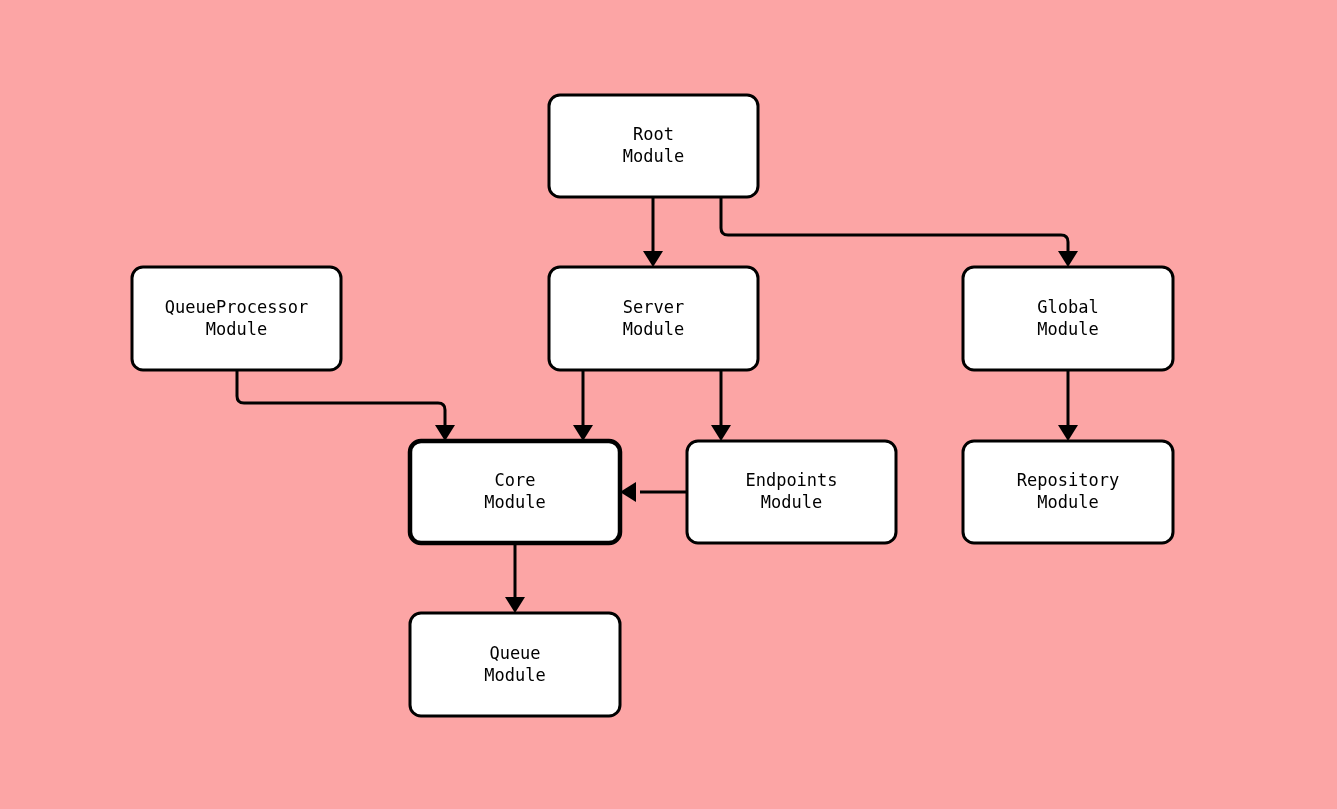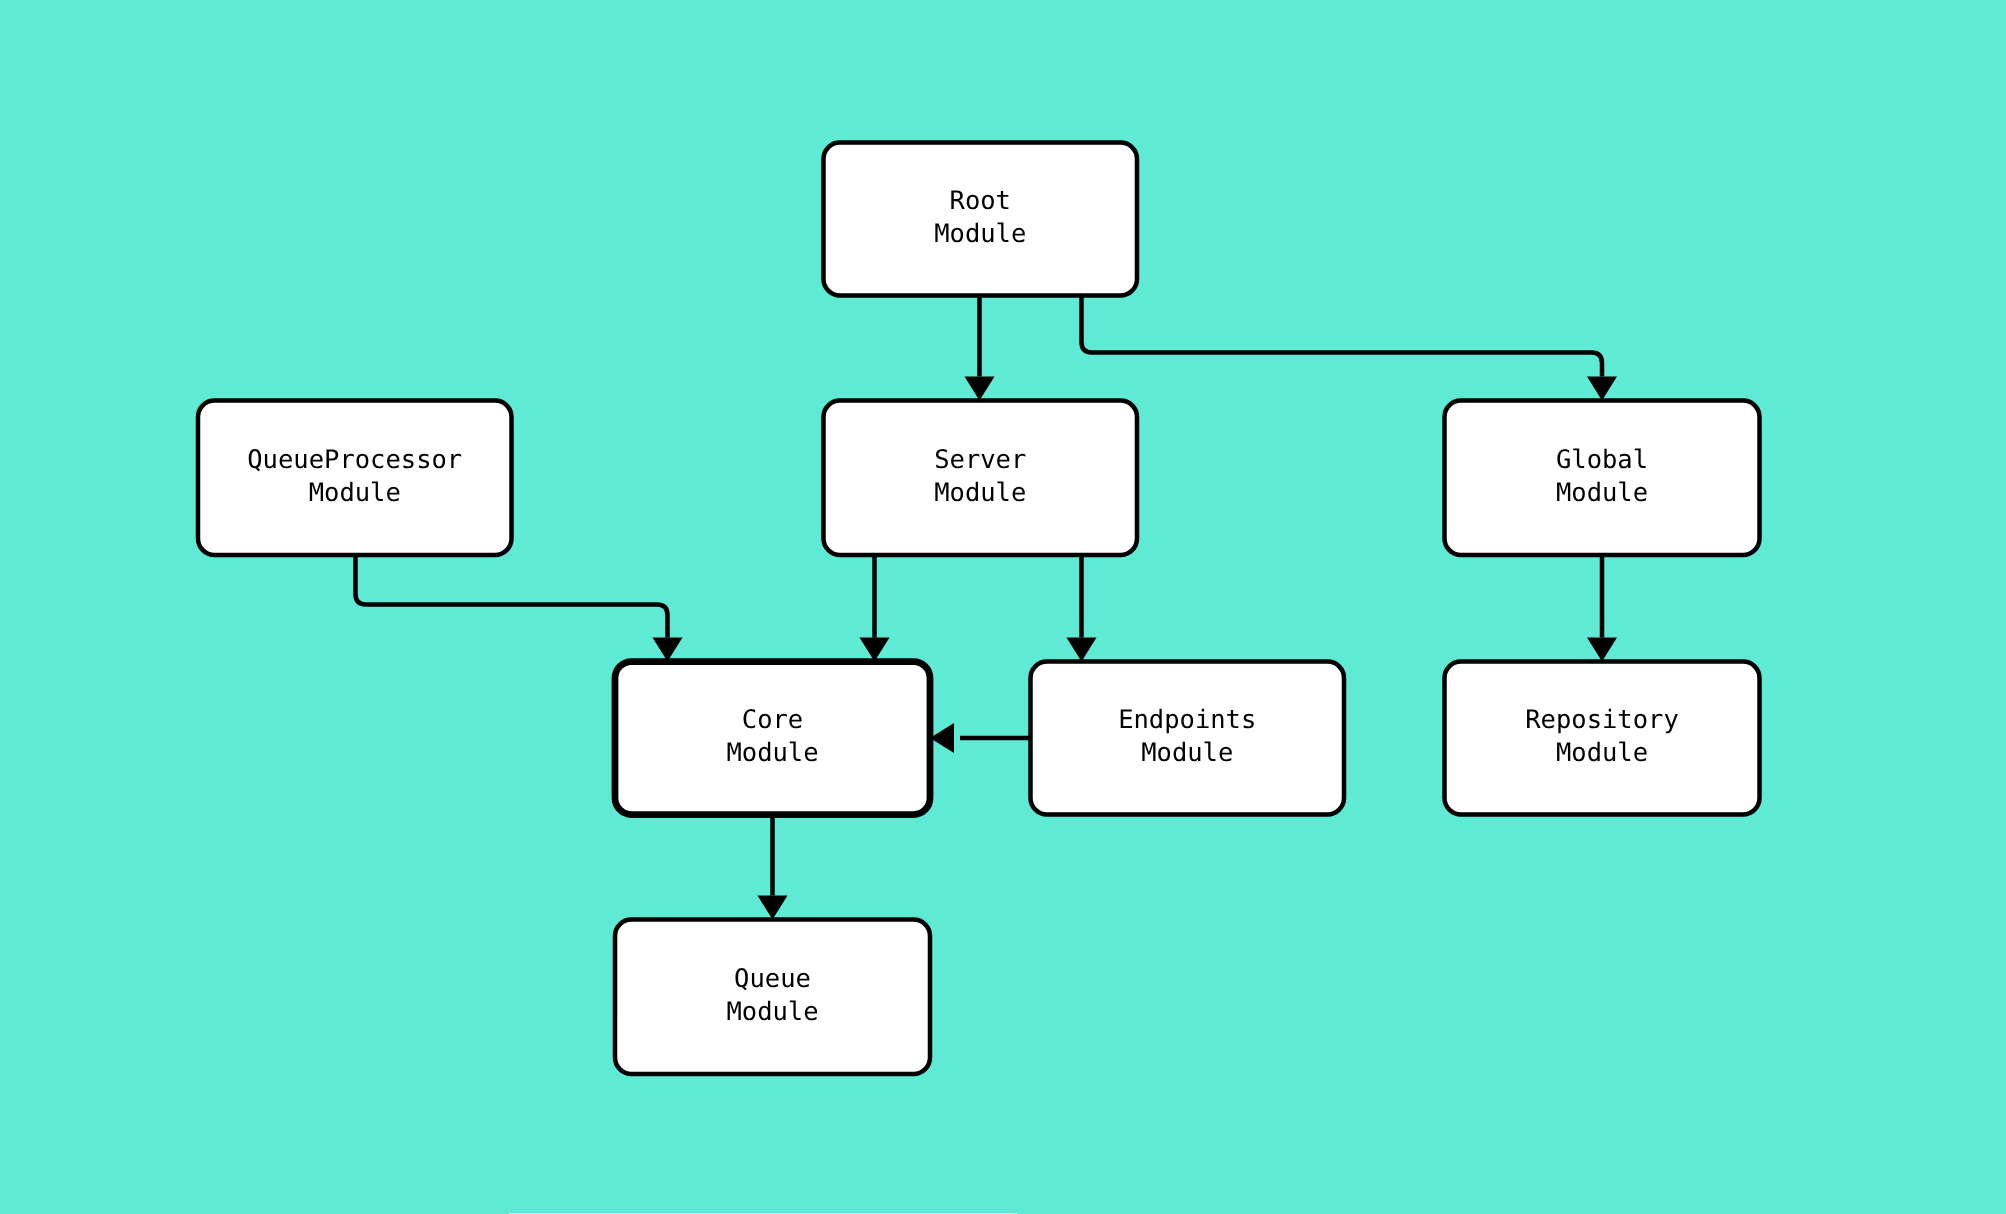--- a/index.html
+++ b/index.html
@@ -10,21 +10,21 @@
   body {
     width: 1337px;
     height: 809px;
     overflow: hidden;
     font-family: "DejaVu Sans Mono", monospace;
   }
   #diagram-root {
     position: relative;
     width: 1337px;
     height: 809px;
-    background: #5eead4;
+    background: #fca5a5;
   }
   svg#graph {
     display: block;
     width: 1337px;
     height: 809px;
   }
   .node-box {
     fill: #ffffff;
     stroke: #000000;
     stroke-width: 3;

